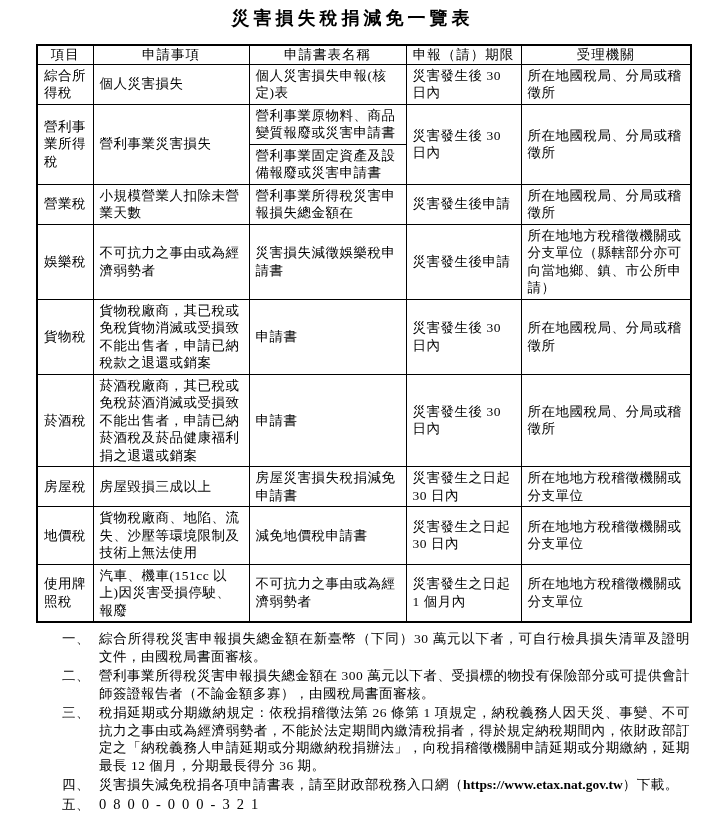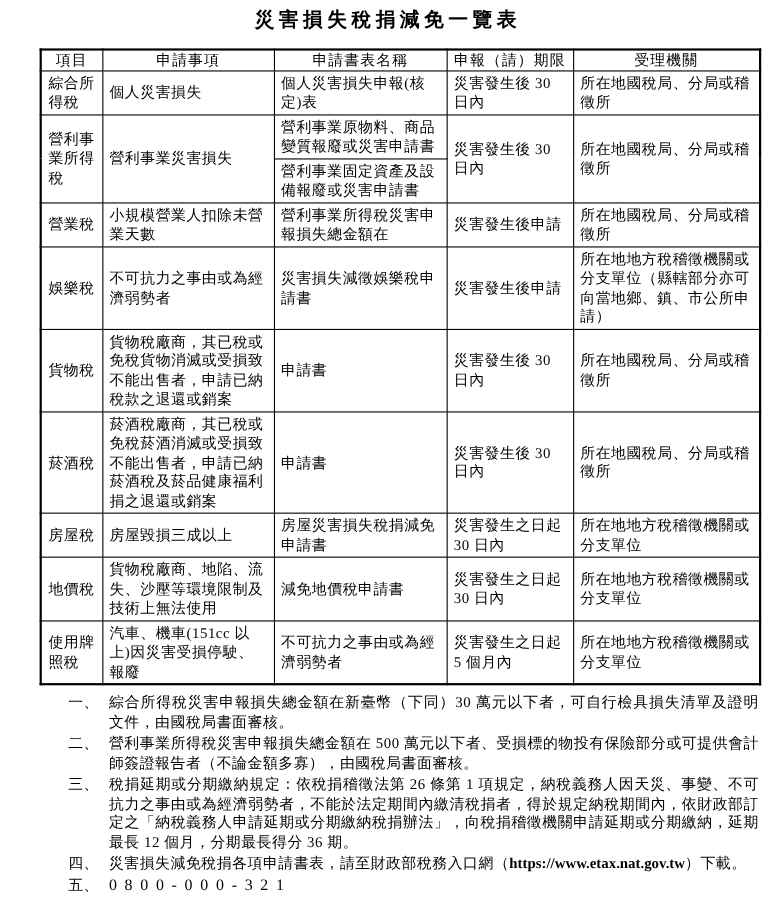--- a/index.html
+++ b/index.html
@@ -157,36 +157,36 @@
         <td class="c-item">地價稅</td>
         <td class="c-matter">貨物稅廠商、地陷、流失、沙壓等環境限制及技術上無法使用</td>
         <td class="c-form">減免地價稅申請書</td>
         <td class="c-deadline">災害發生之日起 30 日內</td>
         <td class="c-agency">所在地地方稅稽徵機關或分支單位</td>
       </tr>
       <tr>
         <td class="c-item">使用牌照稅</td>
         <td class="c-matter">汽車、機車(151cc 以上)因災害受損停駛、報廢</td>
         <td class="c-form">不可抗力之事由或為經濟弱勢者</td>
-        <td class="c-deadline">災害發生之日起 5 個月內</td>
+        <td class="c-deadline">災害發生之日起 1 個月內</td>
         <td class="c-agency">所在地地方稅稽徵機關或分支單位</td>
       </tr>
     </tbody>
   </table>
 
   <div class="notes">
 
     <div class="note">
       <span class="num">一、</span>
       <span class="txt">綜合所得稅災害申報損失總金額在新臺幣（下同）30 萬元以下者，可自行檢具損失清單及證明文件，由國稅局書面審核。</span>
     </div>
 
     <div class="note">
       <span class="num">二、</span>
-      <span class="txt">營利事業所得稅災害申報損失總金額在 500 萬元以下者、受損標的物投有保險部分或可提供會計師簽證報告者（不論金額多寡），由國稅局書面審核。</span>
+      <span class="txt">營利事業所得稅災害申報損失總金額在 300 萬元以下者、受損標的物投有保險部分或可提供會計師簽證報告者（不論金額多寡），由國稅局書面審核。</span>
     </div>
 
     <div class="note">
       <span class="num">三、</span>
       <span class="txt">稅捐延期或分期繳納規定：依稅捐稽徵法第 26 條第 1 項規定，納稅義務人因天災、事變、不可抗力之事由或為經濟弱勢者，不能於法定期間內繳清稅捐者，得於規定納稅期間內，依財政部訂定之「納稅義務人申請延期或分期繳納稅捐辦法」，向稅捐稽徵機關申請延期或分期繳納，延期最長 12 個月，分期最長得分 36 期。</span>
     </div>
 
     <div class="note">
       <span class="num">四、</span>
       <span class="txt"><span>災害損失減免稅捐各項申請書表，請至財政部稅務入口網（</span><span class="url">https://www.etax.nat.gov.tw</span><span>）下載。</span></span>

